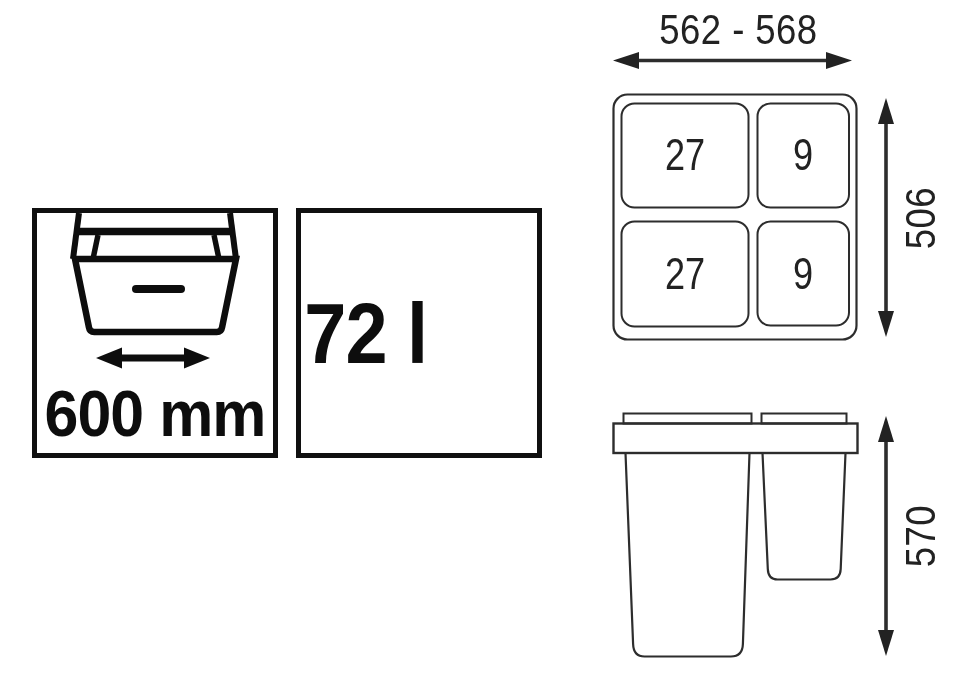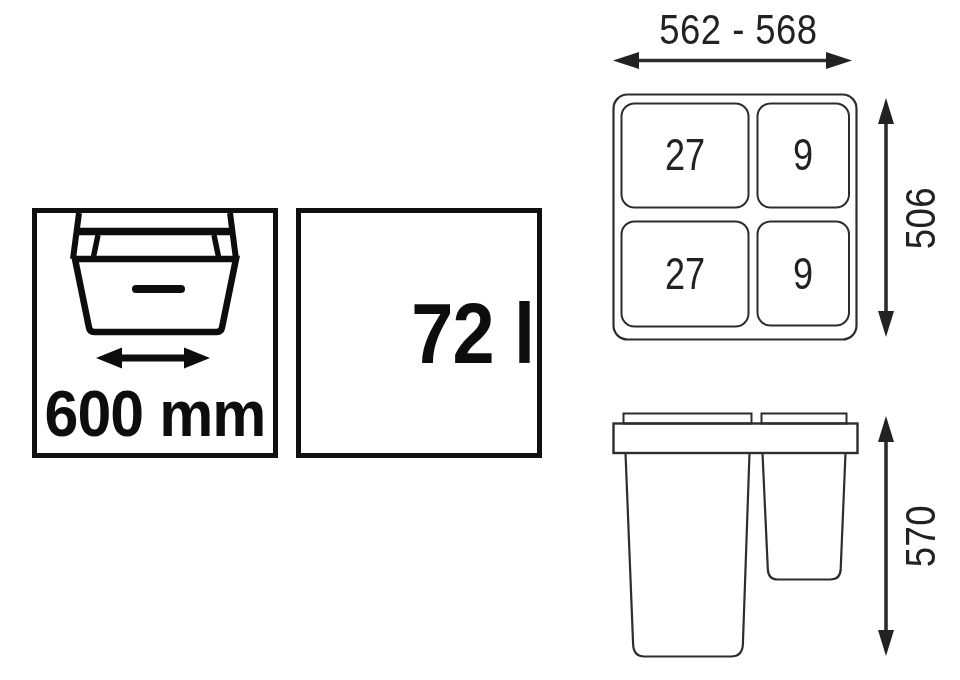--- a/index.html
+++ b/index.html
@@ -14,21 +14,21 @@
   .bold-text{
     position:absolute;font-weight:bold;color:#0d0d0d;line-height:1;
     text-align:center;white-space:nowrap;letter-spacing:-1px;
   }
   .width-label{
     left:32px;top:382px;width:246px;font-size:64px;
     transform:scaleX(0.95);transform-origin:50% 50%;
   }
   .capacity-wrap{
     position:absolute;left:296px;top:208px;width:246px;height:250px;
-    display:flex;align-items:center;justify-content:flex-end;
+    display:flex;align-items:center;justify-content:flex-start;
   }
   .capacity-label{
     position:static;font-size:86px;transform:scaleX(0.88);
   }
   .dim-text{
     position:absolute;color:#222;font-size:43px;line-height:44px;
     text-align:center;white-space:nowrap;letter-spacing:0.5px;
     transform:scaleX(0.85);transform-origin:50% 50%;
   }
   .dim-text-v{

